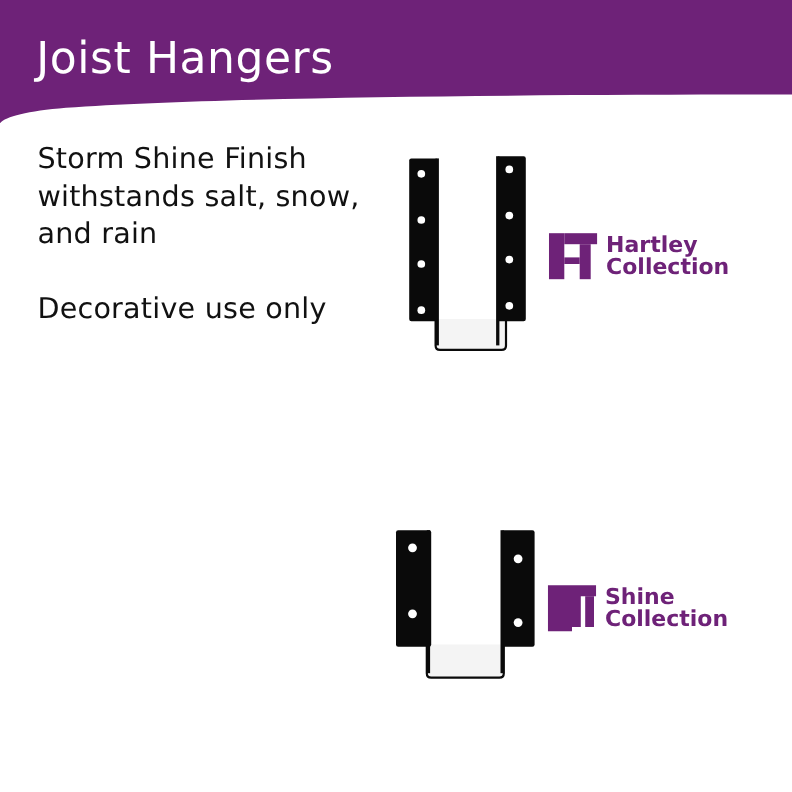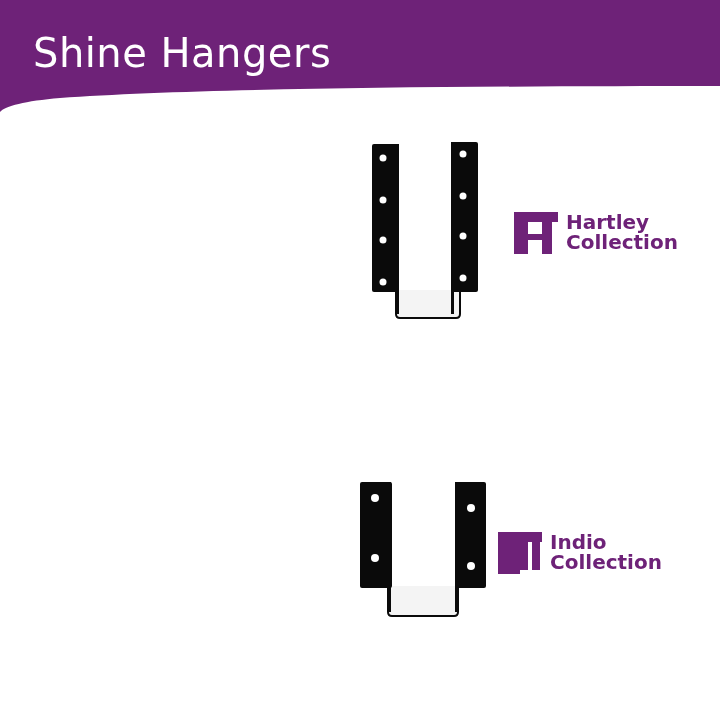--- a/index.html
+++ b/index.html
@@ -13,45 +13,47 @@
   .brand { position:absolute; display:flex; align-items:center; }
   .brand-text { color:#6e2278; font-weight:bold; font-size:20px; line-height:20px; font-family:"DejaVu Sans", sans-serif; margin-left:8px; }
 </style>
 </head>
 <body>
 
 <div class="banner">
   <svg width="720" height="120" viewBox="0 0 720 120">
     <path d="M0 0 H720 V86 C480 86 200 88 60 98 C25 101 5 106 0 112 Z" fill="#6e2278"></path>
   </svg>
-  <div class="title">Shine Hangers</div>
+  <div class="title">Joist Hangers</div>
 </div>
 
 <div class="features">
+  <div class="feature">Storm Shine Finish withstands salt, snow, and rain</div>
+  <div class="feature">Decorative use only</div>
 </div>
 
 <div class="product" style="left:370px; top:140px;">
   <svg width="110" height="182" viewBox="0 0 110 182">
     <path d="M26 150 V174 Q26 178 30 178 H86 Q90 178 90 174 V150" fill="#f4f4f4" stroke="#0a0a0a" stroke-width="2"></path>
     <rect x="2" y="4" width="26" height="148" rx="2" fill="#0a0a0a"></rect>
     <rect x="82" y="2" width="26" height="150" rx="2" fill="#0a0a0a"></rect>
     <rect x="26" y="4" width="3" height="170" fill="#0a0a0a"></rect>
     <rect x="81" y="2" width="3" height="172" fill="#0a0a0a"></rect>
     <circle cx="13" cy="18" r="3.5" fill="#fff"></circle>
     <circle cx="13" cy="60" r="3.5" fill="#fff"></circle>
     <circle cx="13" cy="100" r="3.5" fill="#fff"></circle>
     <circle cx="13" cy="142" r="3.5" fill="#fff"></circle>
     <circle cx="93" cy="14" r="3.5" fill="#fff"></circle>
     <circle cx="93" cy="56" r="3.5" fill="#fff"></circle>
     <circle cx="93" cy="96" r="3.5" fill="#fff"></circle>
     <circle cx="93" cy="138" r="3.5" fill="#fff"></circle>
   </svg>
 </div>
 
-<div class="brand" style="left:514px; top:210px;">
+<div class="brand" style="left:499px; top:210px;">
   <svg width="44" height="44" viewBox="0 0 44 44">
     <rect x="0" y="2" width="14" height="42" fill="#6e2278"></rect>
     <rect x="14" y="2" width="30" height="10" fill="#6e2278"></rect>
     <rect x="28" y="12" width="10" height="32" fill="#6e2278"></rect>
     <rect x="14" y="24" width="14" height="6" fill="#6e2278"></rect>
   </svg>
   <div class="brand-text">
     <div>Hartley</div>
     <div>Collection</div>
   </div>
@@ -70,16 +72,16 @@
     <circle cx="113" cy="88" r="4" fill="#fff"></circle>
   </svg>
 </div>
 
 <div class="brand" style="left:498px; top:530px;">
   <svg width="44" height="44" viewBox="0 0 44 44">
     <path d="M0 2 H44 V12 H30 V40 H22 V44 H0 Z" fill="#6e2278"></path>
     <rect x="34" y="12" width="8" height="28" fill="#6e2278"></rect>
   </svg>
   <div class="brand-text">
-    <div>Indio</div>
+    <div>Shine</div>
     <div>Collection</div>
   </div>
 </div>
 
 </body></html>

